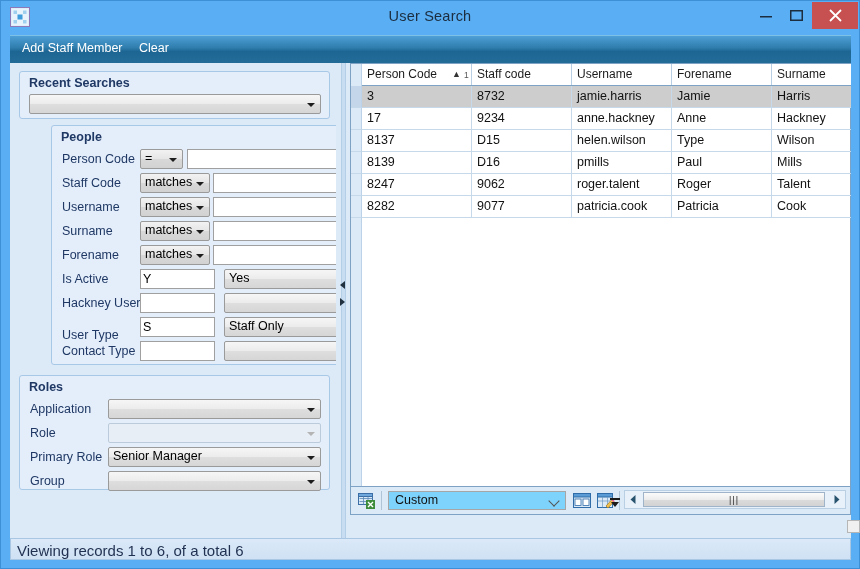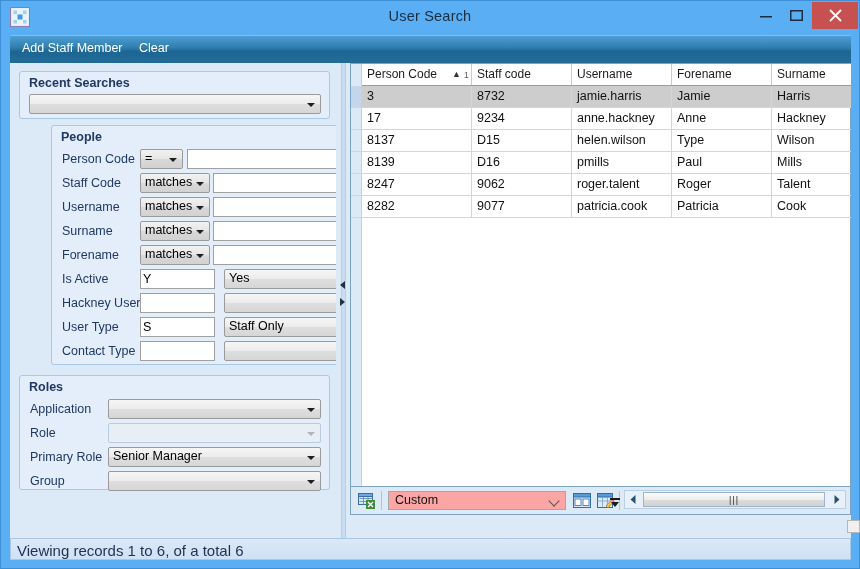--- a/index.html
+++ b/index.html
@@ -310,21 +310,21 @@
   }
   .vsep {
     position: absolute;
     width: 1px;
     background: #b0c4d8;
   }
   .custom-combo {
     position: absolute;
     left: 37px; top: 4px;
     width: 178px; height: 19px;
-    background: #fca5a5;
+    background: #7dd3fc;
     border: 1px solid #a6a6a6;
     box-sizing: border-box;
     font-size: 12.5px;
     color: #111;
     cursor: default;
   }
   .custom-combo .ctext { position:absolute; left: 6px; top: 1px; }
   .custom-combo .chev {
     position: absolute; right: 7px; top: 5px;
     width: 7px; height: 7px;
@@ -494,21 +494,21 @@
           <span class="arrow"></span>
         </div>
 
         <div class="fieldlabel" style="left:10px; top:170px;">Hackney User</div>
         <input class="txt" style="left: 88px; top: 167px; width: 75px;" value="">
         <div class="combo combo-wide" style="left:172px; top:167px; width:129px;">
           <span class="ctext"></span>
           <span class="arrow"></span>
         </div>
 
-        <div class="fieldlabel" style="left:10px; top:194px;">User Type</div>
+        <div class="fieldlabel" style="left:10px; top:202px;">User Type</div>
         <input class="txt" style="left: 88px; top: 191px; width: 75px;" value="S">
         <div class="combo combo-wide" style="left:172px; top:191px; width:129px;">
           <span class="ctext">Staff Only</span>
           <span class="arrow"></span>
         </div>
 
         <div class="fieldlabel" style="left:10px; top:218px;">Contact Type</div>
         <input class="txt" style="left: 88px; top: 215px; width: 75px;" value="">
         <div class="combo combo-wide" style="left:172px; top:215px; width:129px;">
           <span class="ctext"></span>

